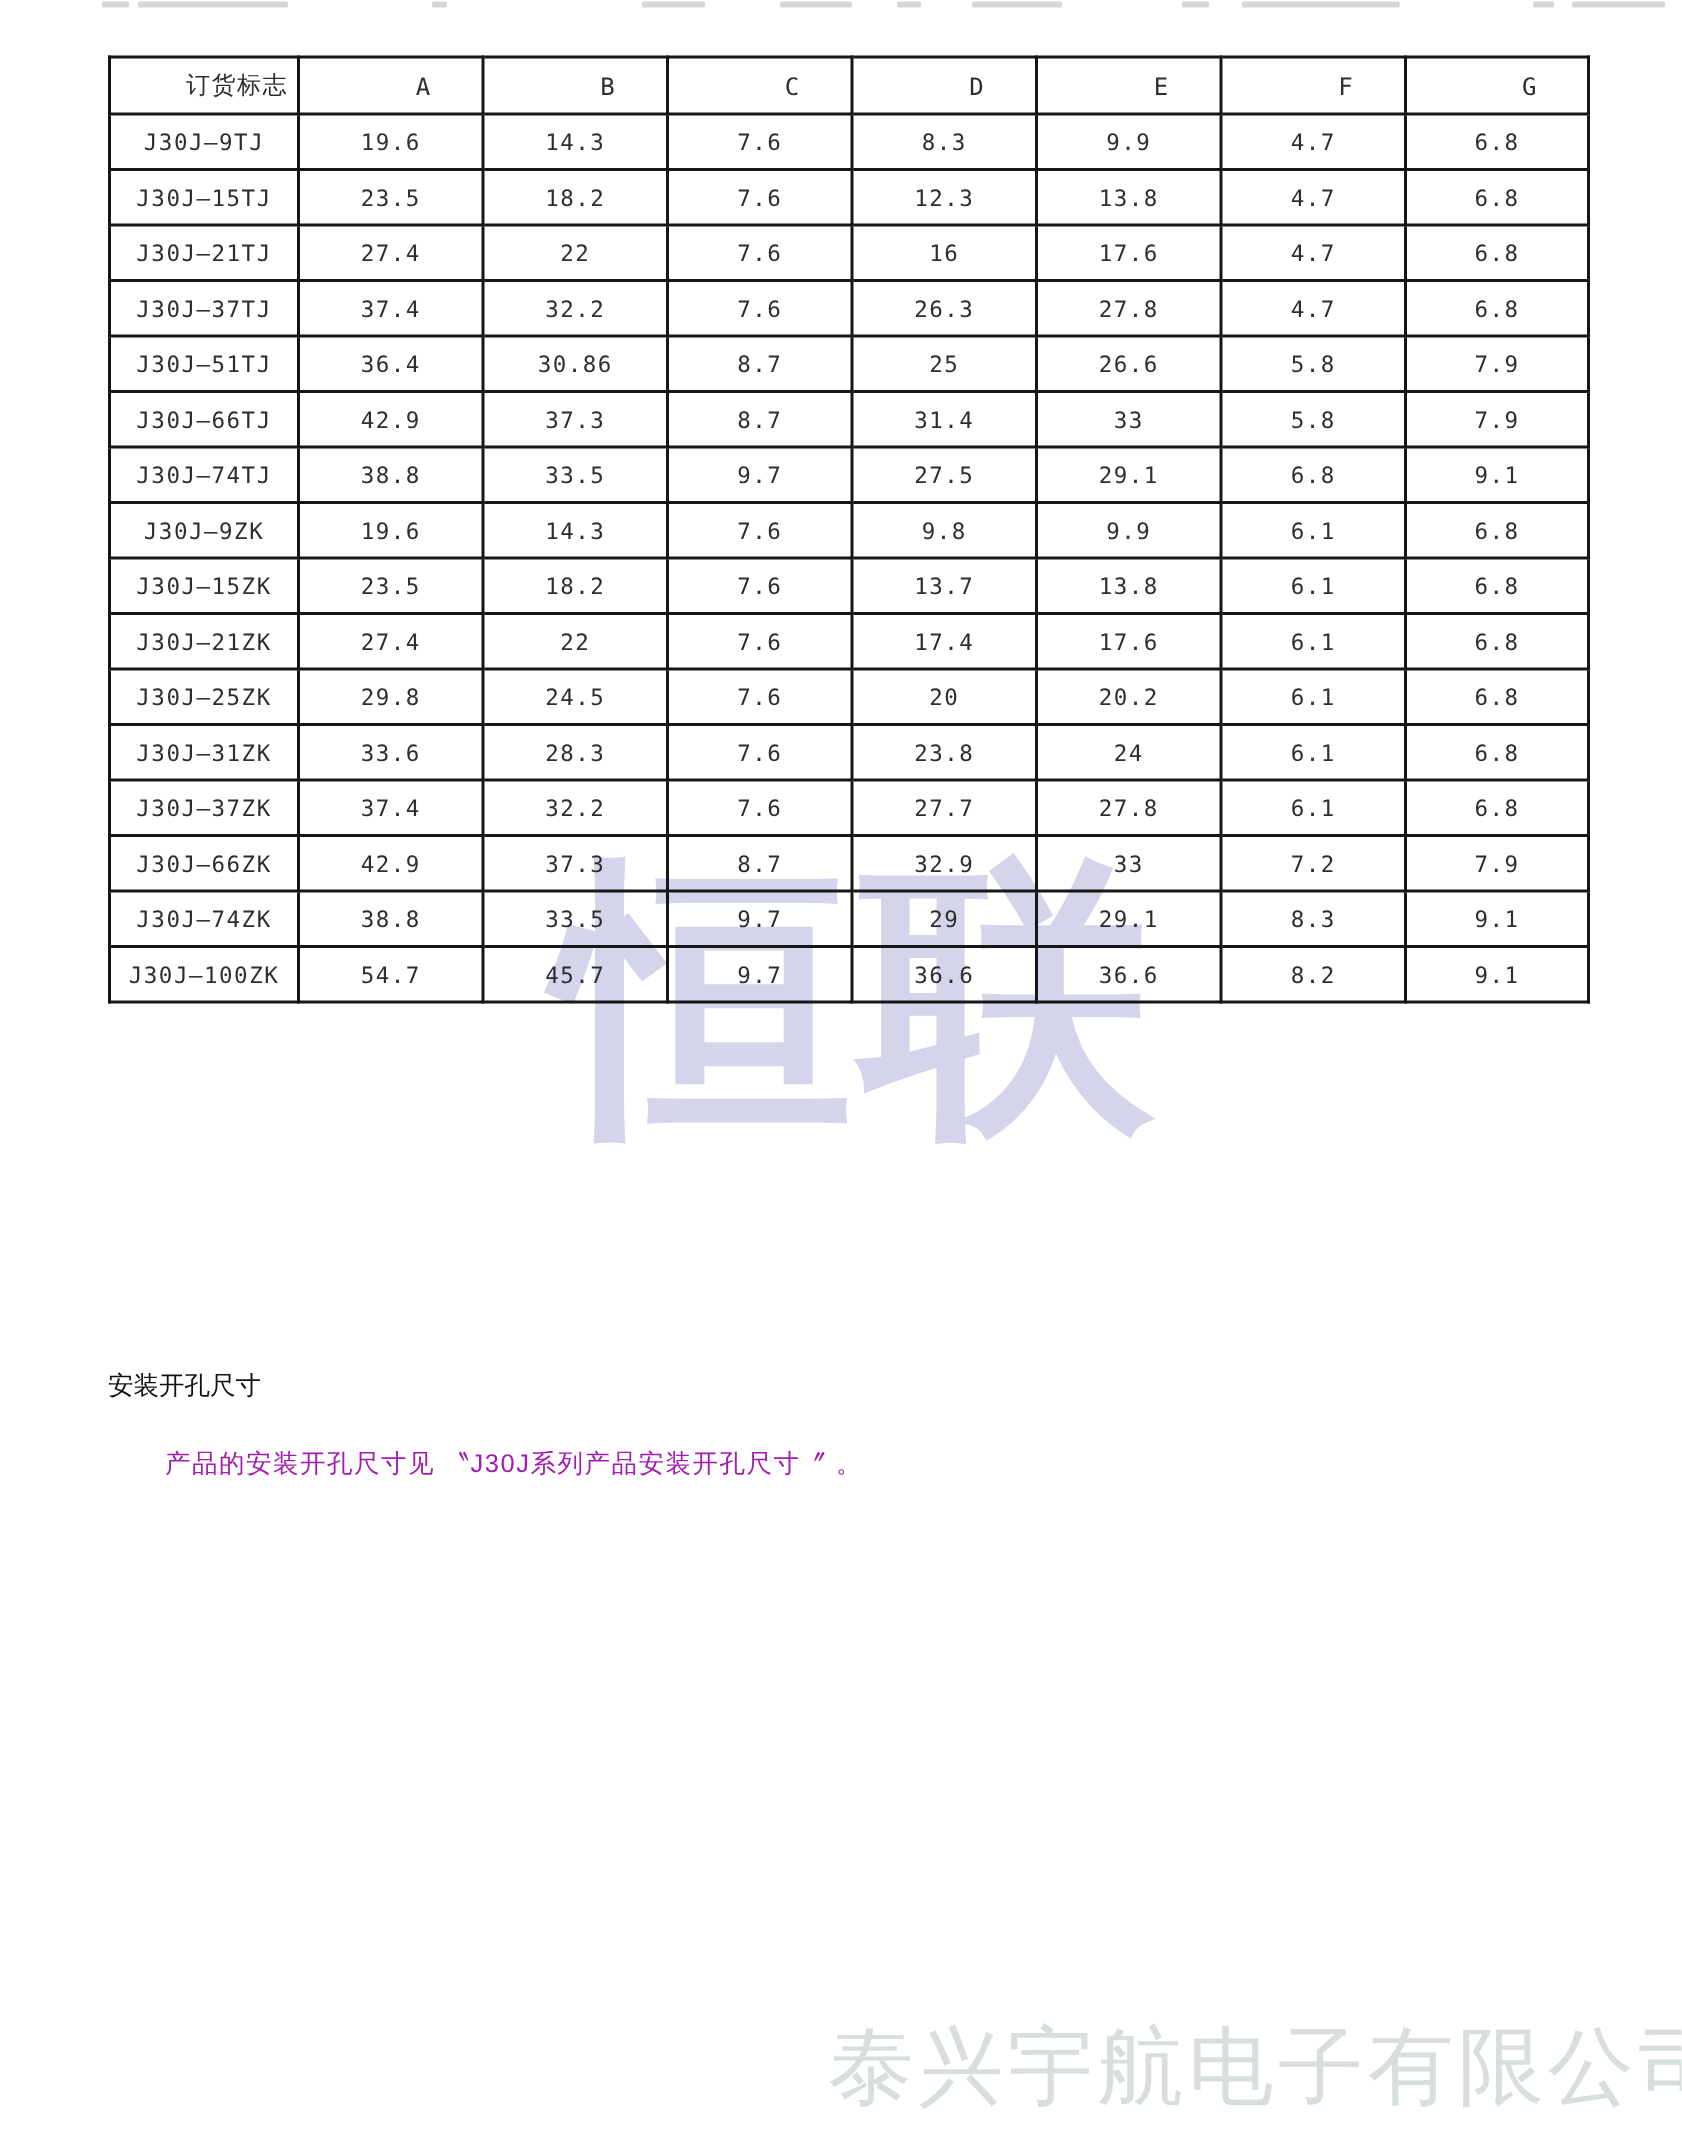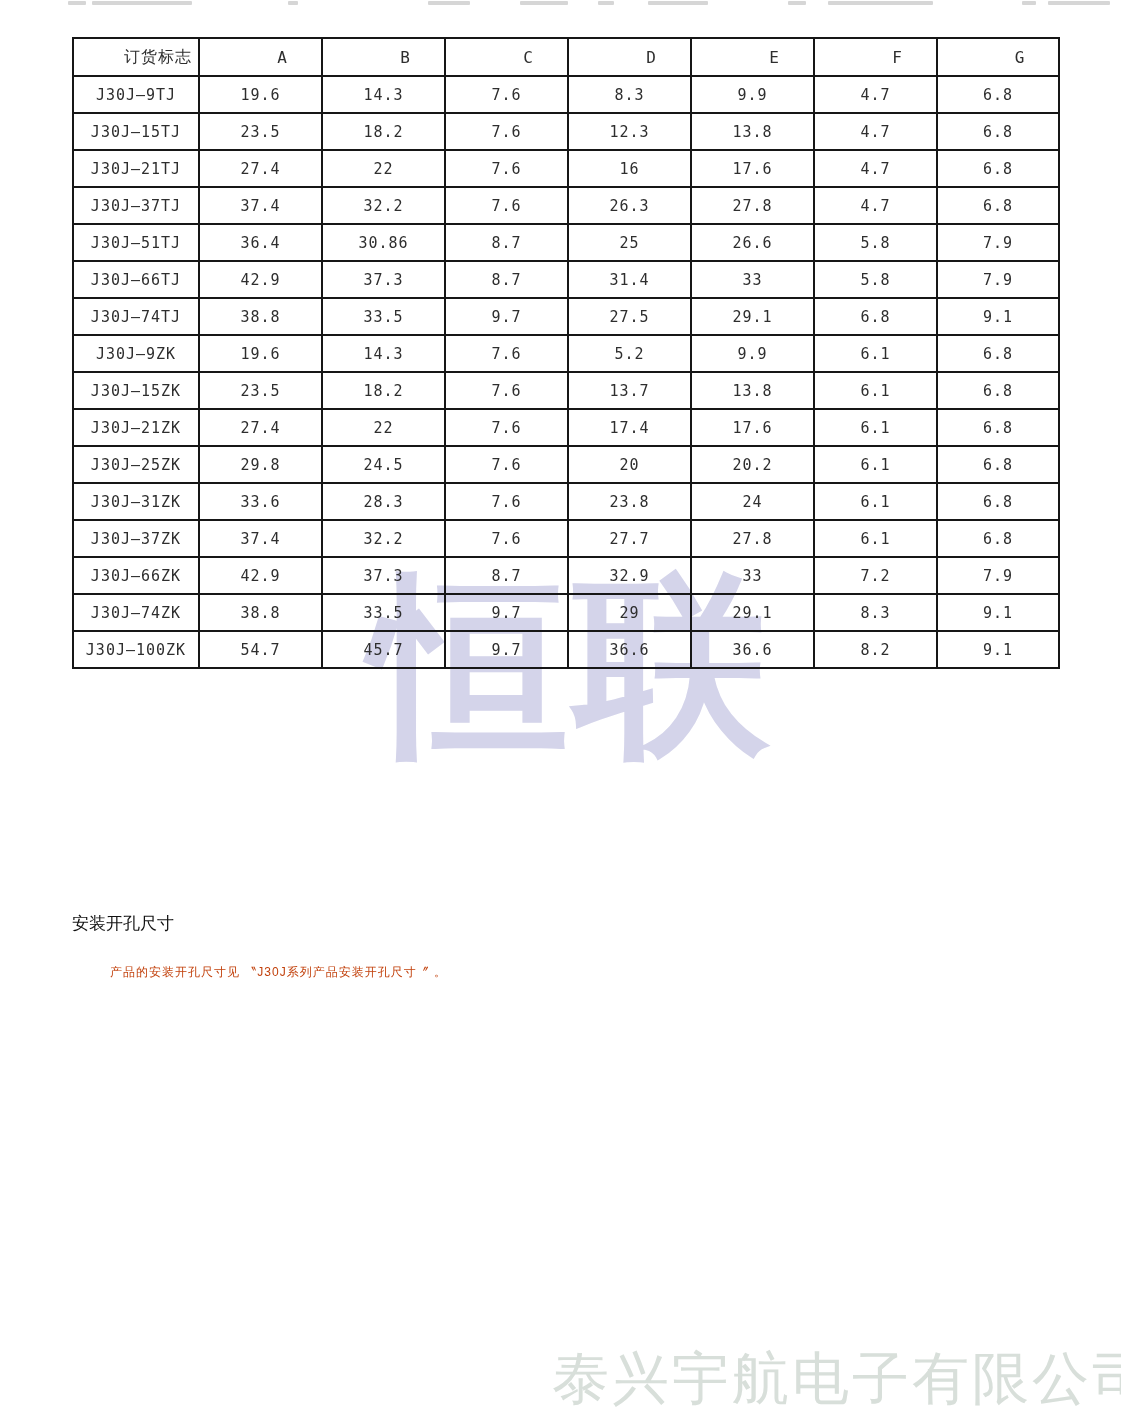--- a/index.html
+++ b/index.html
@@ -57,21 +57,21 @@
   table.dims td { height: 35px; }
 
   
   .section-heading {
     position: absolute; left: 72px; top: 912px;
     font-size: 17px; font-weight: 400; color: #111;
     z-index: 2; margin: 0;
   }
   .section-body {
     position: absolute; left: 110px; top: 964px;
-    font-size: 12px; color: #c2410c;
+    font-size: 17px; color: #a21caf;
     z-index: 2; margin: 0; letter-spacing: 1px;
   }
 
   
   .watermark-bottom {
     position: absolute; left: 552px; top: 1348px;
     font-size: 57px; line-height: 1.1;
     letter-spacing: 3px;
     color: #d8dfda;
     font-family: "Liberation Serif", "DejaVu Serif", serif;
@@ -192,21 +192,21 @@
           <td>27.5</td>
           <td>29.1</td>
           <td>6.8</td>
           <td>9.1</td>
         </tr>
         <tr>
           <td>J30J–9ZK</td>
           <td>19.6</td>
           <td>14.3</td>
           <td>7.6</td>
-          <td>5.2</td>
+          <td>9.8</td>
           <td>9.9</td>
           <td>6.1</td>
           <td>6.8</td>
         </tr>
         <tr>
           <td>J30J–15ZK</td>
           <td>23.5</td>
           <td>18.2</td>
           <td>7.6</td>
           <td>13.7</td>

